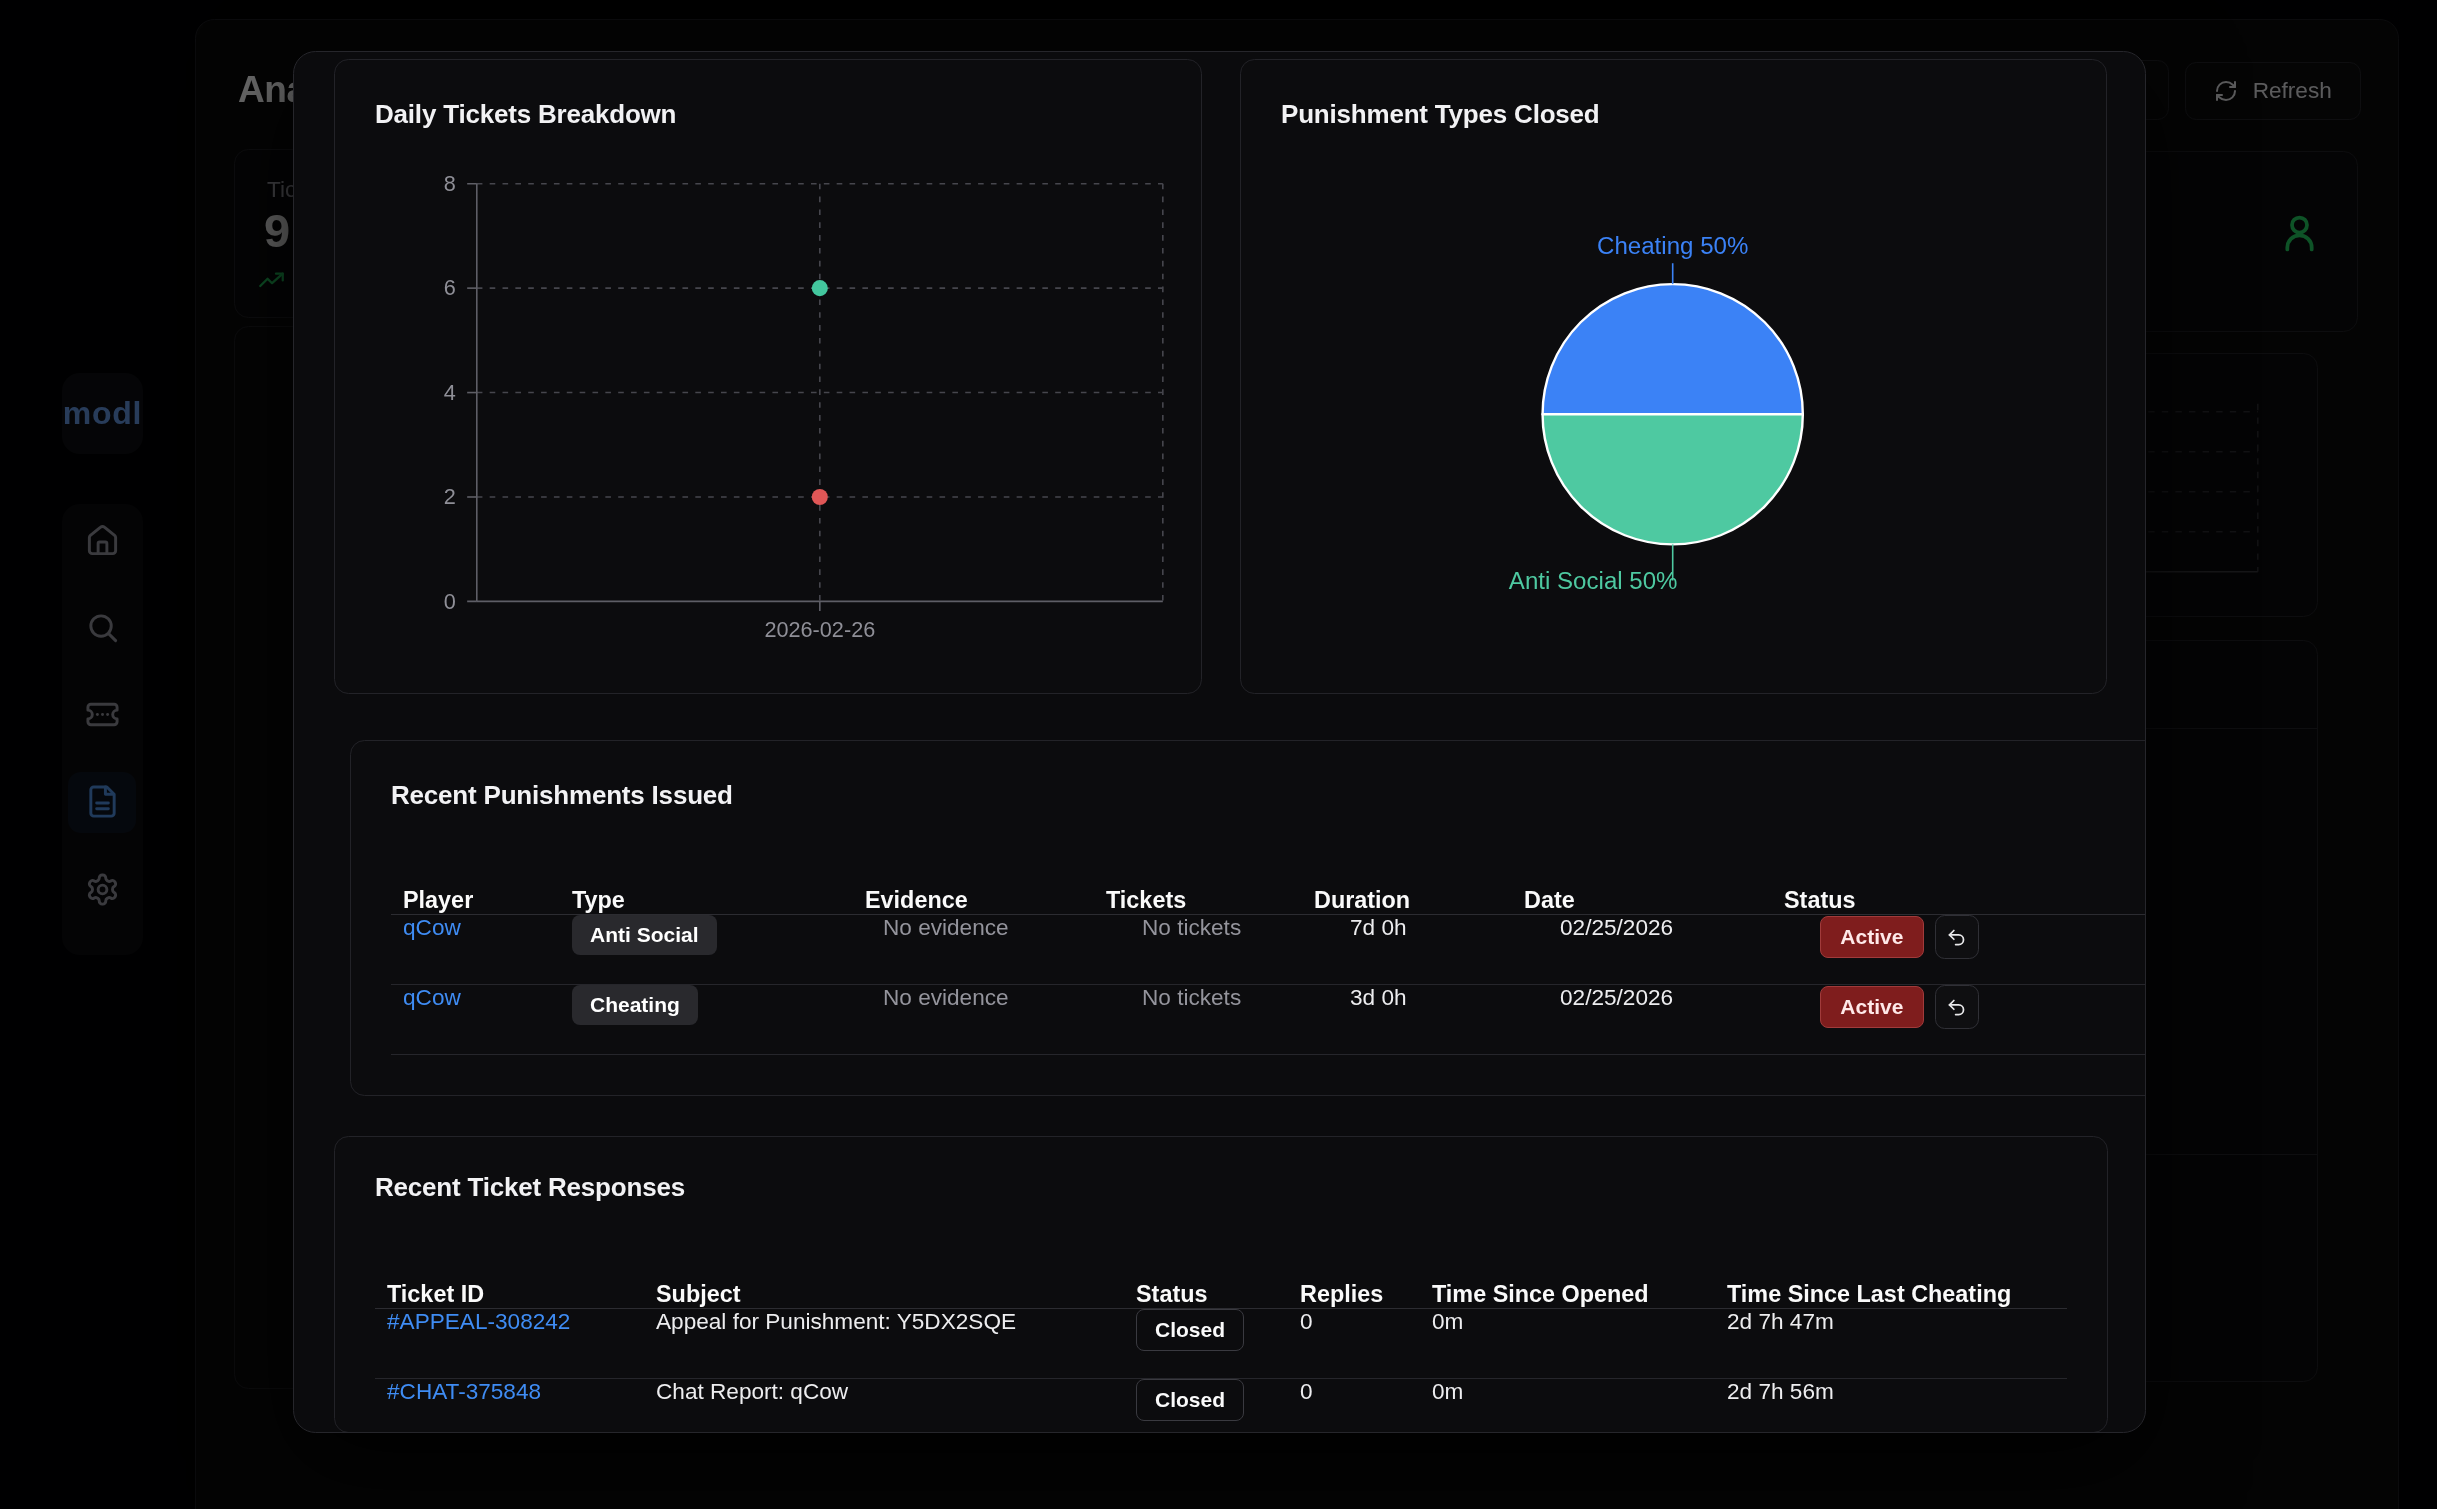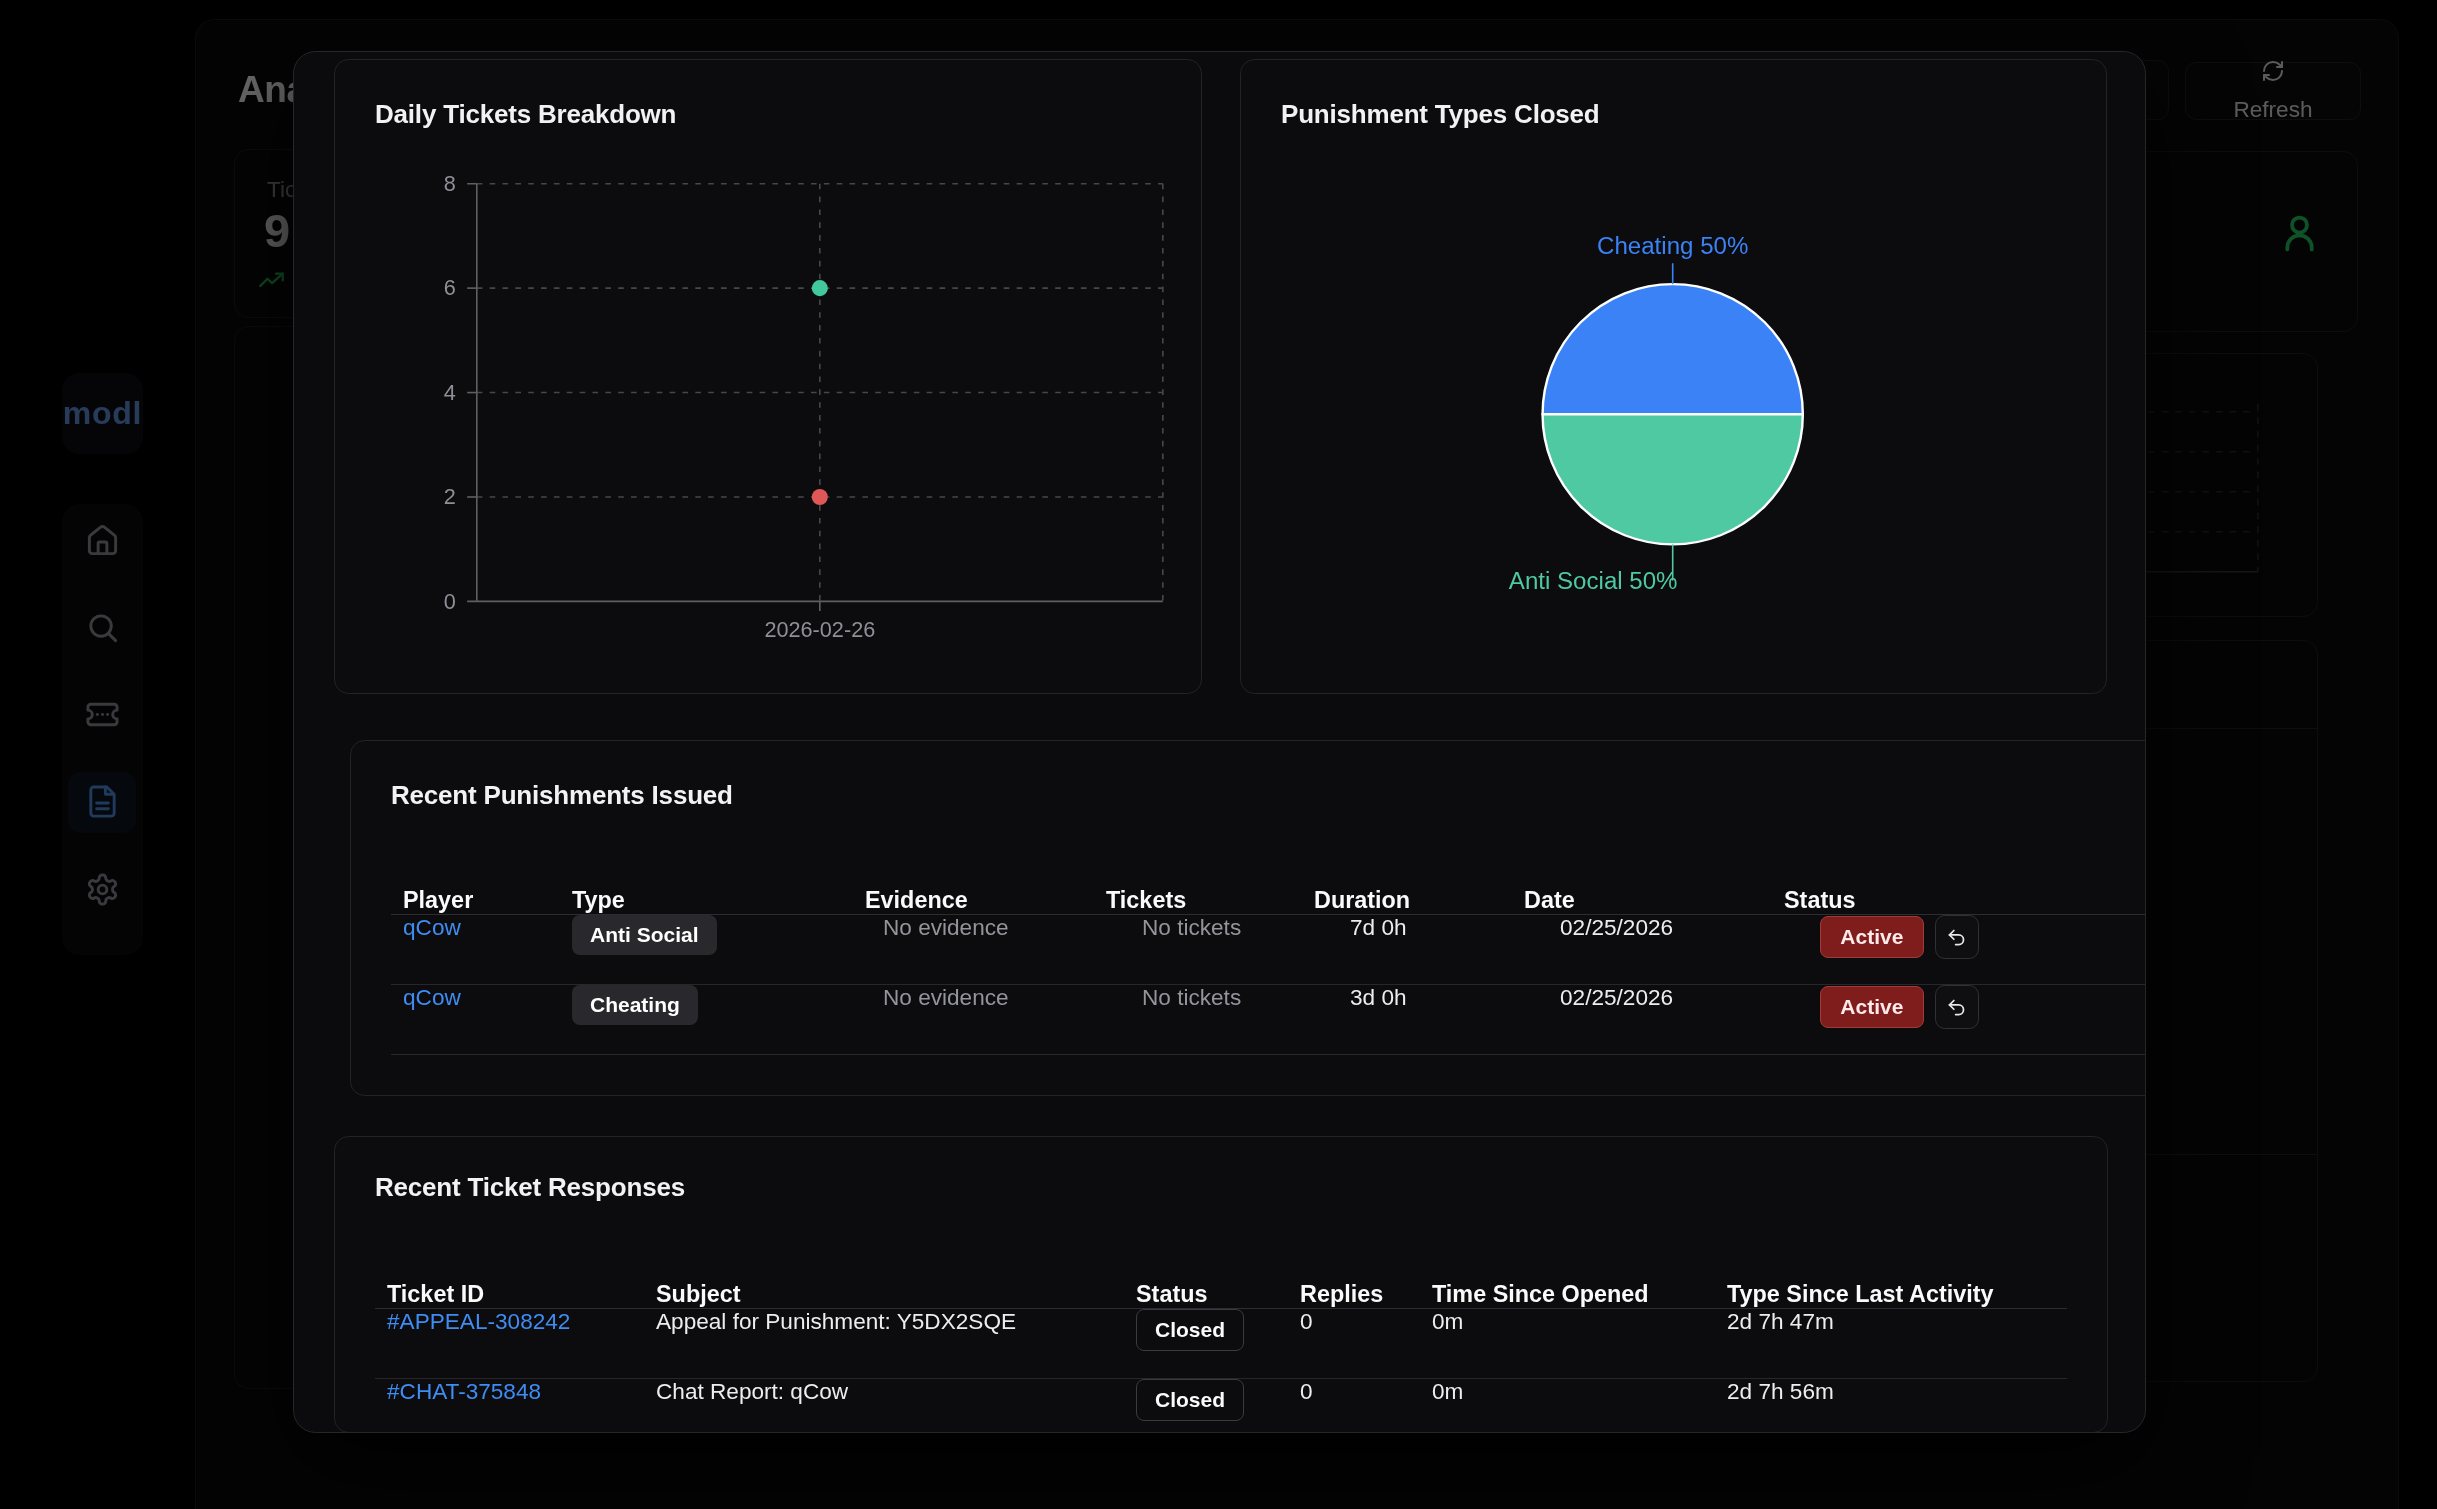--- a/index.html
+++ b/index.html
@@ -24,21 +24,21 @@
     letter-spacing:-0.4px;
   }
   #partial-button {
     left:2048px; top:60px; width:121px; height:60px;
     border:0.8px solid #232327; border-radius:11.3px; background:#0c0c0e;
   }
   #refresh-button {
     left:2185px; top:62px; width:176px; height:58px;
     border:0.8px solid #232327; border-radius:11.3px; background:#0c0c0e;
     display:flex; align-items:center; justify-content:center; gap:14.5px;
-    color:#d9d9dc; font-size:22.6px; cursor:pointer;flex-direction:column;
+    color:#d9d9dc; font-size:22.6px; cursor:pointer;
   }
   #stat-card {
     left:234px; top:149px; width:403px; height:169px;
     border:0.8px solid #202024; border-radius:14.5px; background:#0b0b0c;
   }
   #stat-label { left:32px; top:27px; font-size:22.6px; color:#a1a1aa; white-space:nowrap; }
   #stat-value { left:29px; top:53px; font-size:47px; font-weight:700; color:#fafafa; }
   #stat-trend { left:22.6px; top:118px; color:#22c55e; }
   .bg-card { border:0.8px solid #202024; border-radius:14.5px; background:#0b0b0c; }
   #bg-card-user  { left:2052px; top:151px; width:306px; height:181px; }
@@ -332,21 +332,21 @@
 
   <div class="card" id="ticket-card">
     <div class="card-title" style="top:35px">Recent Ticket Responses</div>
     <div class="table-wrap" style="top:119px">
       <div class="thead">
         <div class="cell t1">Ticket ID</div>
         <div class="cell t2">Subject</div>
         <div class="cell t3">Status</div>
         <div class="cell t4">Replies</div>
         <div class="cell t5">Time Since Opened</div>
-        <div class="cell t6">Type Since Last Activity</div>
+        <div class="cell t6">Time Since Last Cheating</div>
       </div>
       <div class="trow">
         <div class="cell t1">
             <span class="link">#APPEAL-308242</span>
           </div>
         <div class="cell t2">Appeal for Punishment: Y5DX2SQE</div>
         <div class="cell t3">
             <span class="badge-closed">Closed</span>
           </div>
         <div class="cell t4">0</div>

